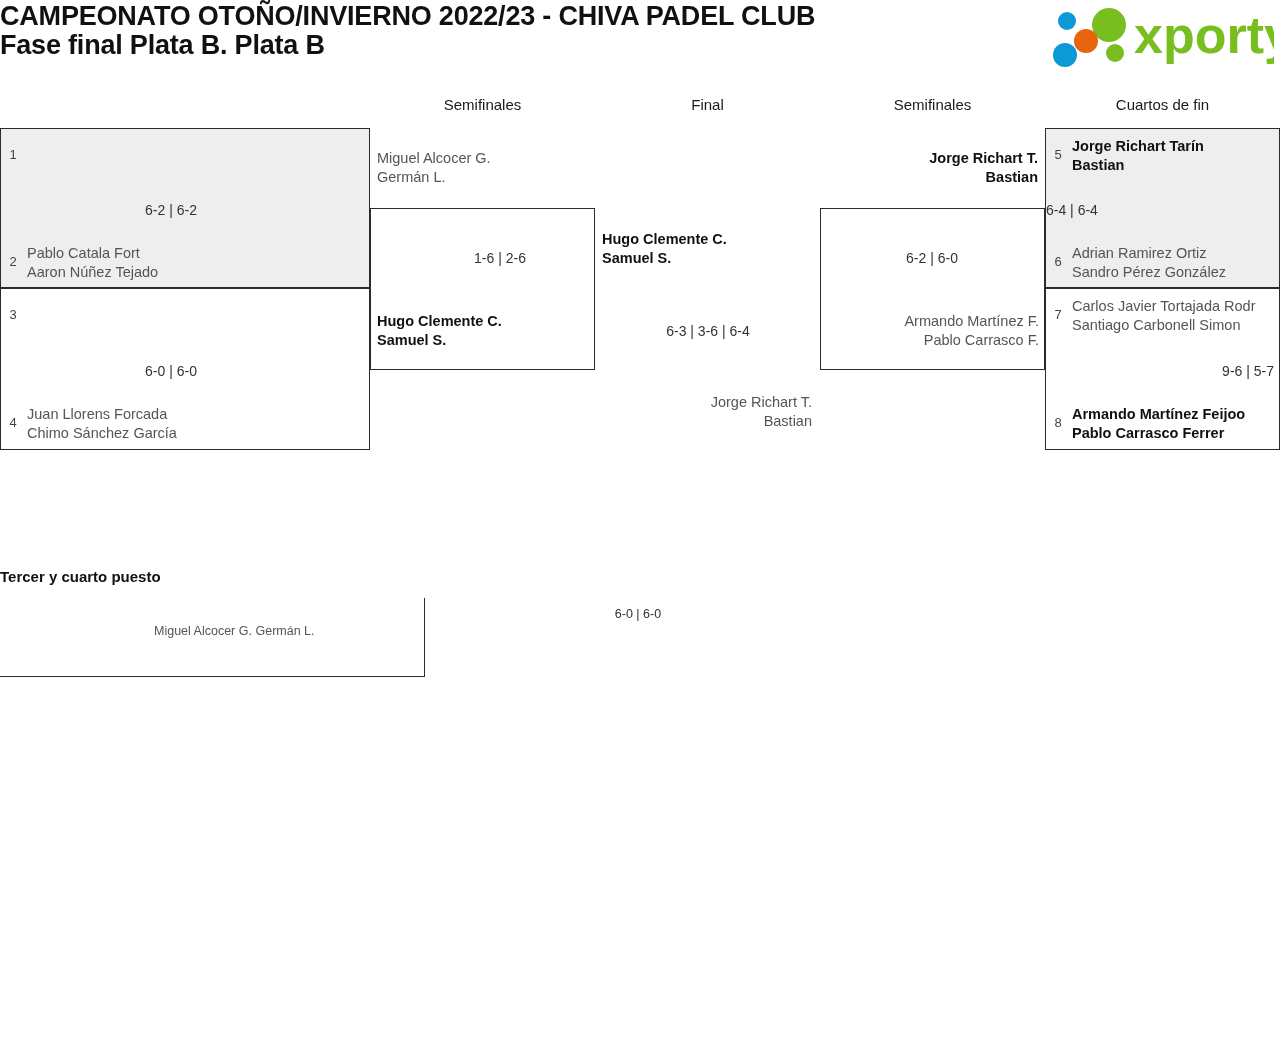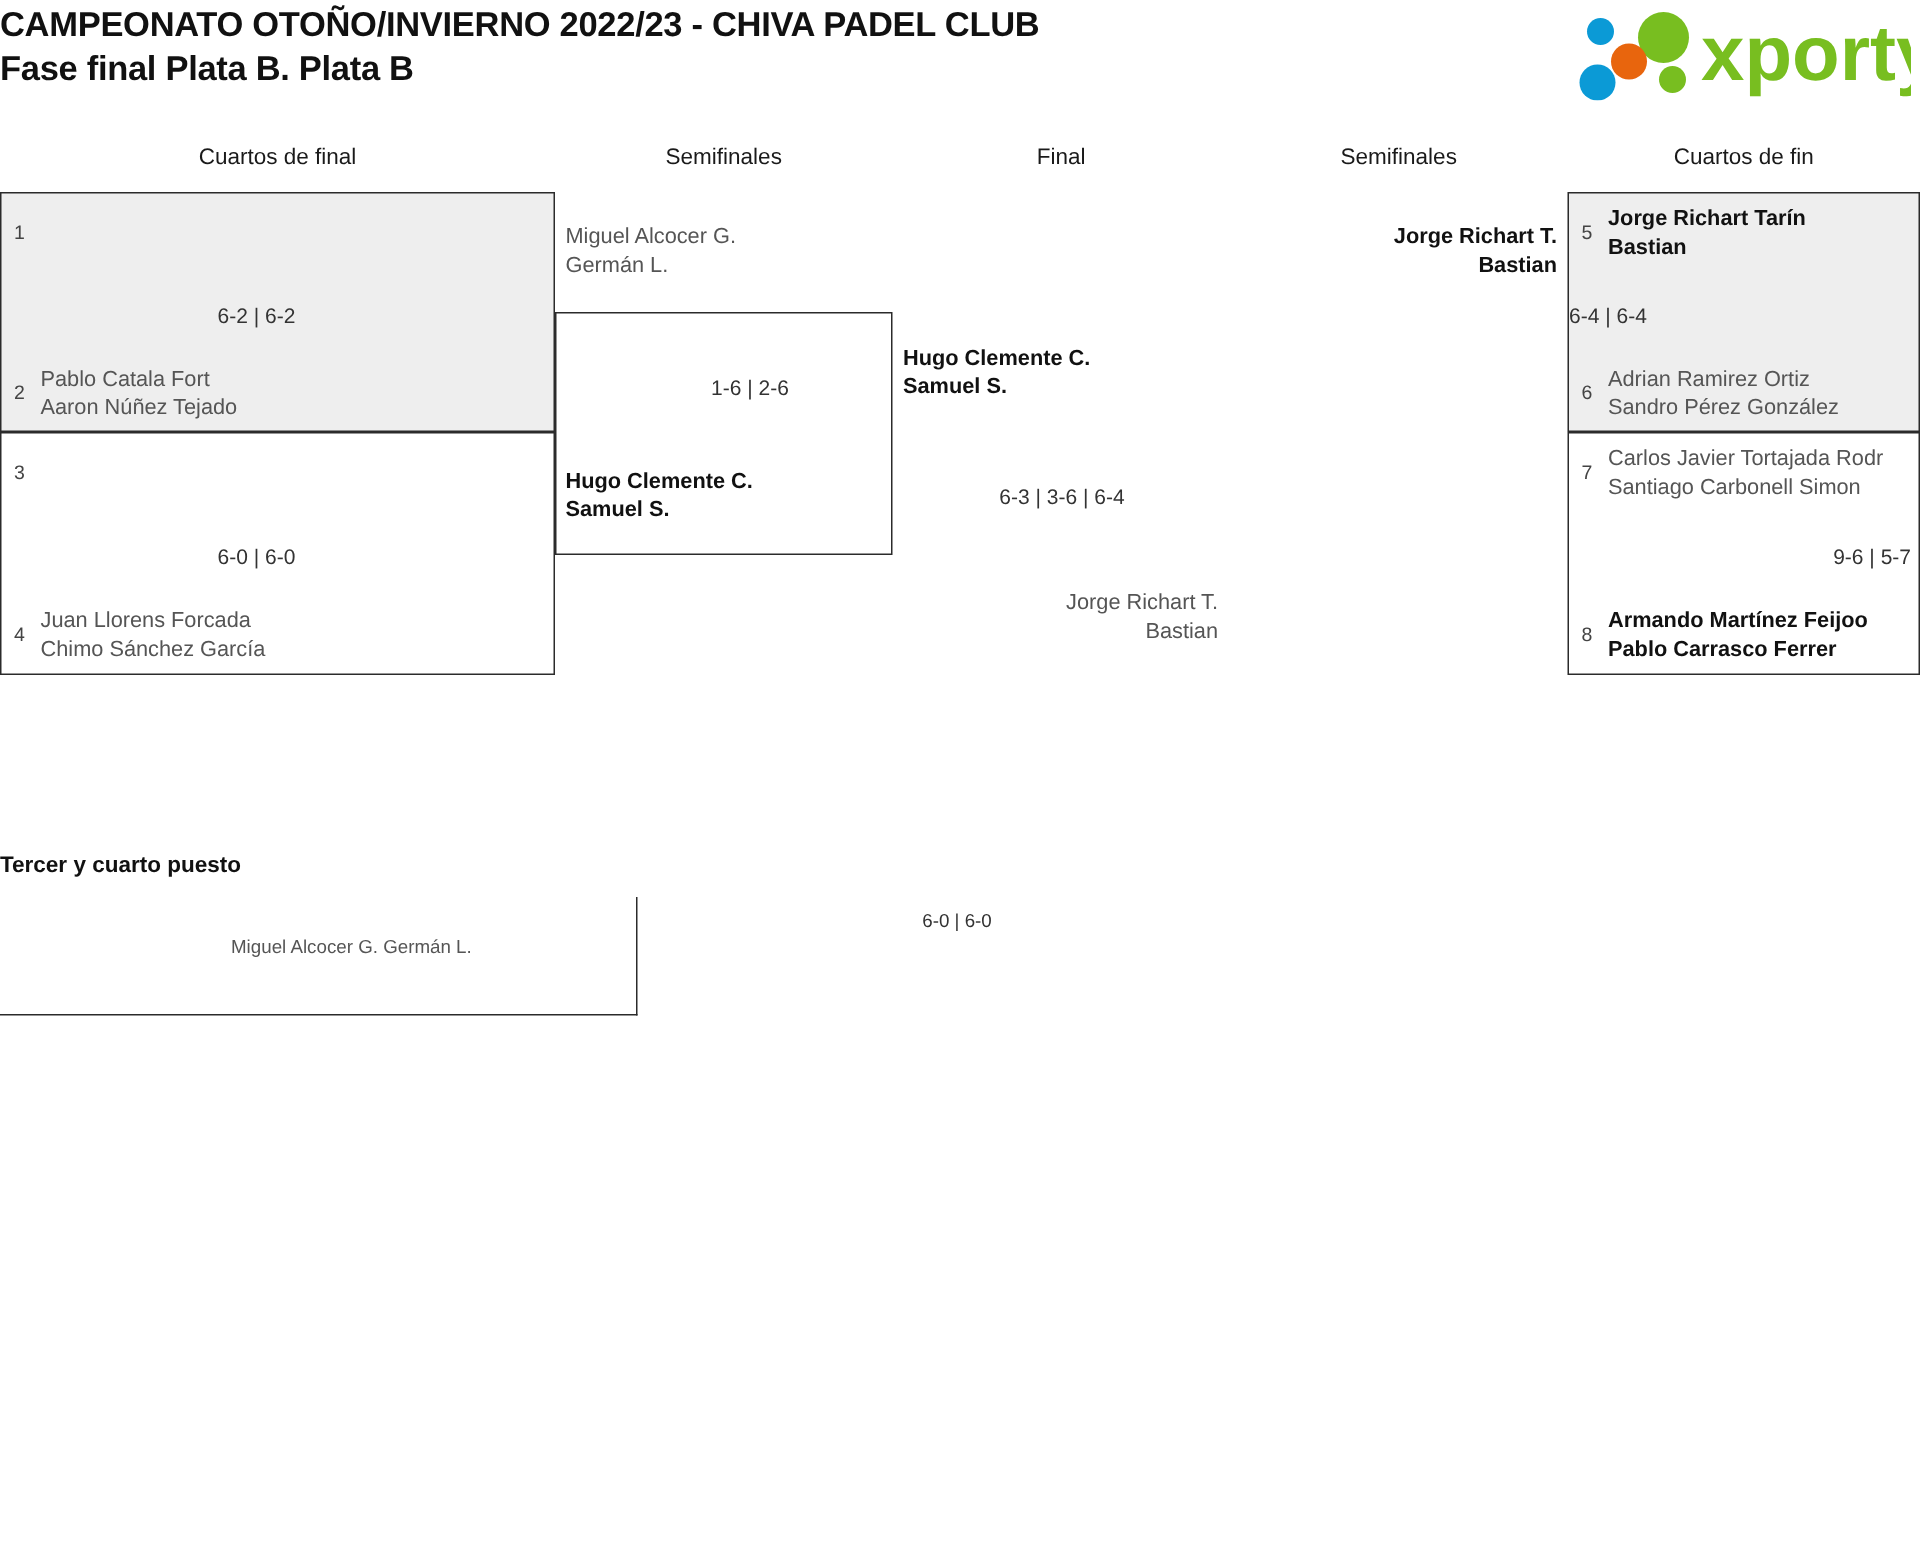--- a/index.html
+++ b/index.html
@@ -9,21 +9,21 @@
     font-family:"Liberation Sans","DejaVu Sans",sans-serif;
     color:#1a1a1a;
     overflow:hidden;
     position:relative;
   }
   .clip{position:absolute;inset:0;overflow:hidden;}
 
   
   #header-title{position:absolute;left:0;top:2px;width:900px;}
   #header-title .line{
-    font-size:23px;font-weight:700;letter-spacing:-0.2px;line-height:29px;
+    font-size:27px;font-weight:700;letter-spacing:-0.2px;line-height:29px;
     color:#111111;white-space:nowrap;
   }
 
   
   #brand-logo{position:absolute;left:1046px;top:5px;width:228px;height:62px;}
   #brand-logo svg{display:block;}
 
   
   .round-head{
     position:absolute;top:96px;
@@ -99,21 +99,20 @@
     <svg width="228" height="62" viewBox="0 0 228 62" xmlns="http://www.w3.org/2000/svg">
       <circle cx="21" cy="16" r="9" fill="#0b9ad6"></circle>
       <circle cx="63" cy="20" r="17" fill="#78be20"></circle>
       <circle cx="40" cy="36" r="12" fill="#e8650d"></circle>
       <circle cx="69" cy="48" r="9" fill="#78be20"></circle>
       <circle cx="19" cy="50" r="12" fill="#0b9ad6"></circle>
       <text x="88" y="48" font-family="Liberation Sans, sans-serif" font-size="52" font-weight="700" fill="#78be20">xporty</text>
     </svg>
   </div>
 
-  <div class="round-head" id="round-qf-left">Cuartos de final</div>
   <div class="round-head" id="round-sf-left">Semifinales</div>
   <div class="round-head" id="round-final">Final</div>
   <div class="round-head" id="round-sf-right">Semifinales</div>
   <div class="round-head" id="round-qf-right">Cuartos de fin</div>
 
   <div class="box gray bordered" id="qf-1">
     <div class="seed" style="left:2px;top:18px;">1</div>
     <div class="score" style="left:0px;top:73px;width:340px;text-align:center;">6-2 | 6-2</div>
     <div class="seed" style="left:2px;top:125px;">2</div>
     <div class="team lose" style="left:26px;top:115px;">
@@ -155,20 +154,27 @@
   <div class="team lose ralign" style="position:absolute;left:596px;top:393px;width:216px;">
     <span>Jorge Richart T.</span>
     <span class="l2">Bastian</span>
   </div>
 
   <div class="team win ralign" style="position:absolute;left:820px;top:149px;width:218px;">
     <span>Jorge Richart T.</span>
     <span class="l2">Bastian</span>
   </div>
 
+  <div class="box bordered" id="sf-right-box">
+    <div class="score" style="left:0px;top:41px;width:222px;text-align:center;">6-2 | 6-0</div>
+    <div class="team lose ralign" style="left:0px;top:103px;width:218px;">
+      <span>Armando Martínez F.</span>
+      <span class="l2">Pablo Carrasco F.</span>
+    </div>
+  </div>
 
   <div class="box gray bordered" id="qf-3">
     <div class="seed" style="left:2px;top:18px;">5</div>
     <div class="team win" style="left:26px;top:8px;">
       <span>Jorge Richart Tarín</span>
       <span class="l2">Bastian</span>
     </div>
     <div class="score" style="left:0px;top:73px;width:228px;text-align:left;">6-4 | 6-4</div>
     <div class="seed" style="left:2px;top:125px;">6</div>
     <div class="team lose" style="left:26px;top:115px;">

